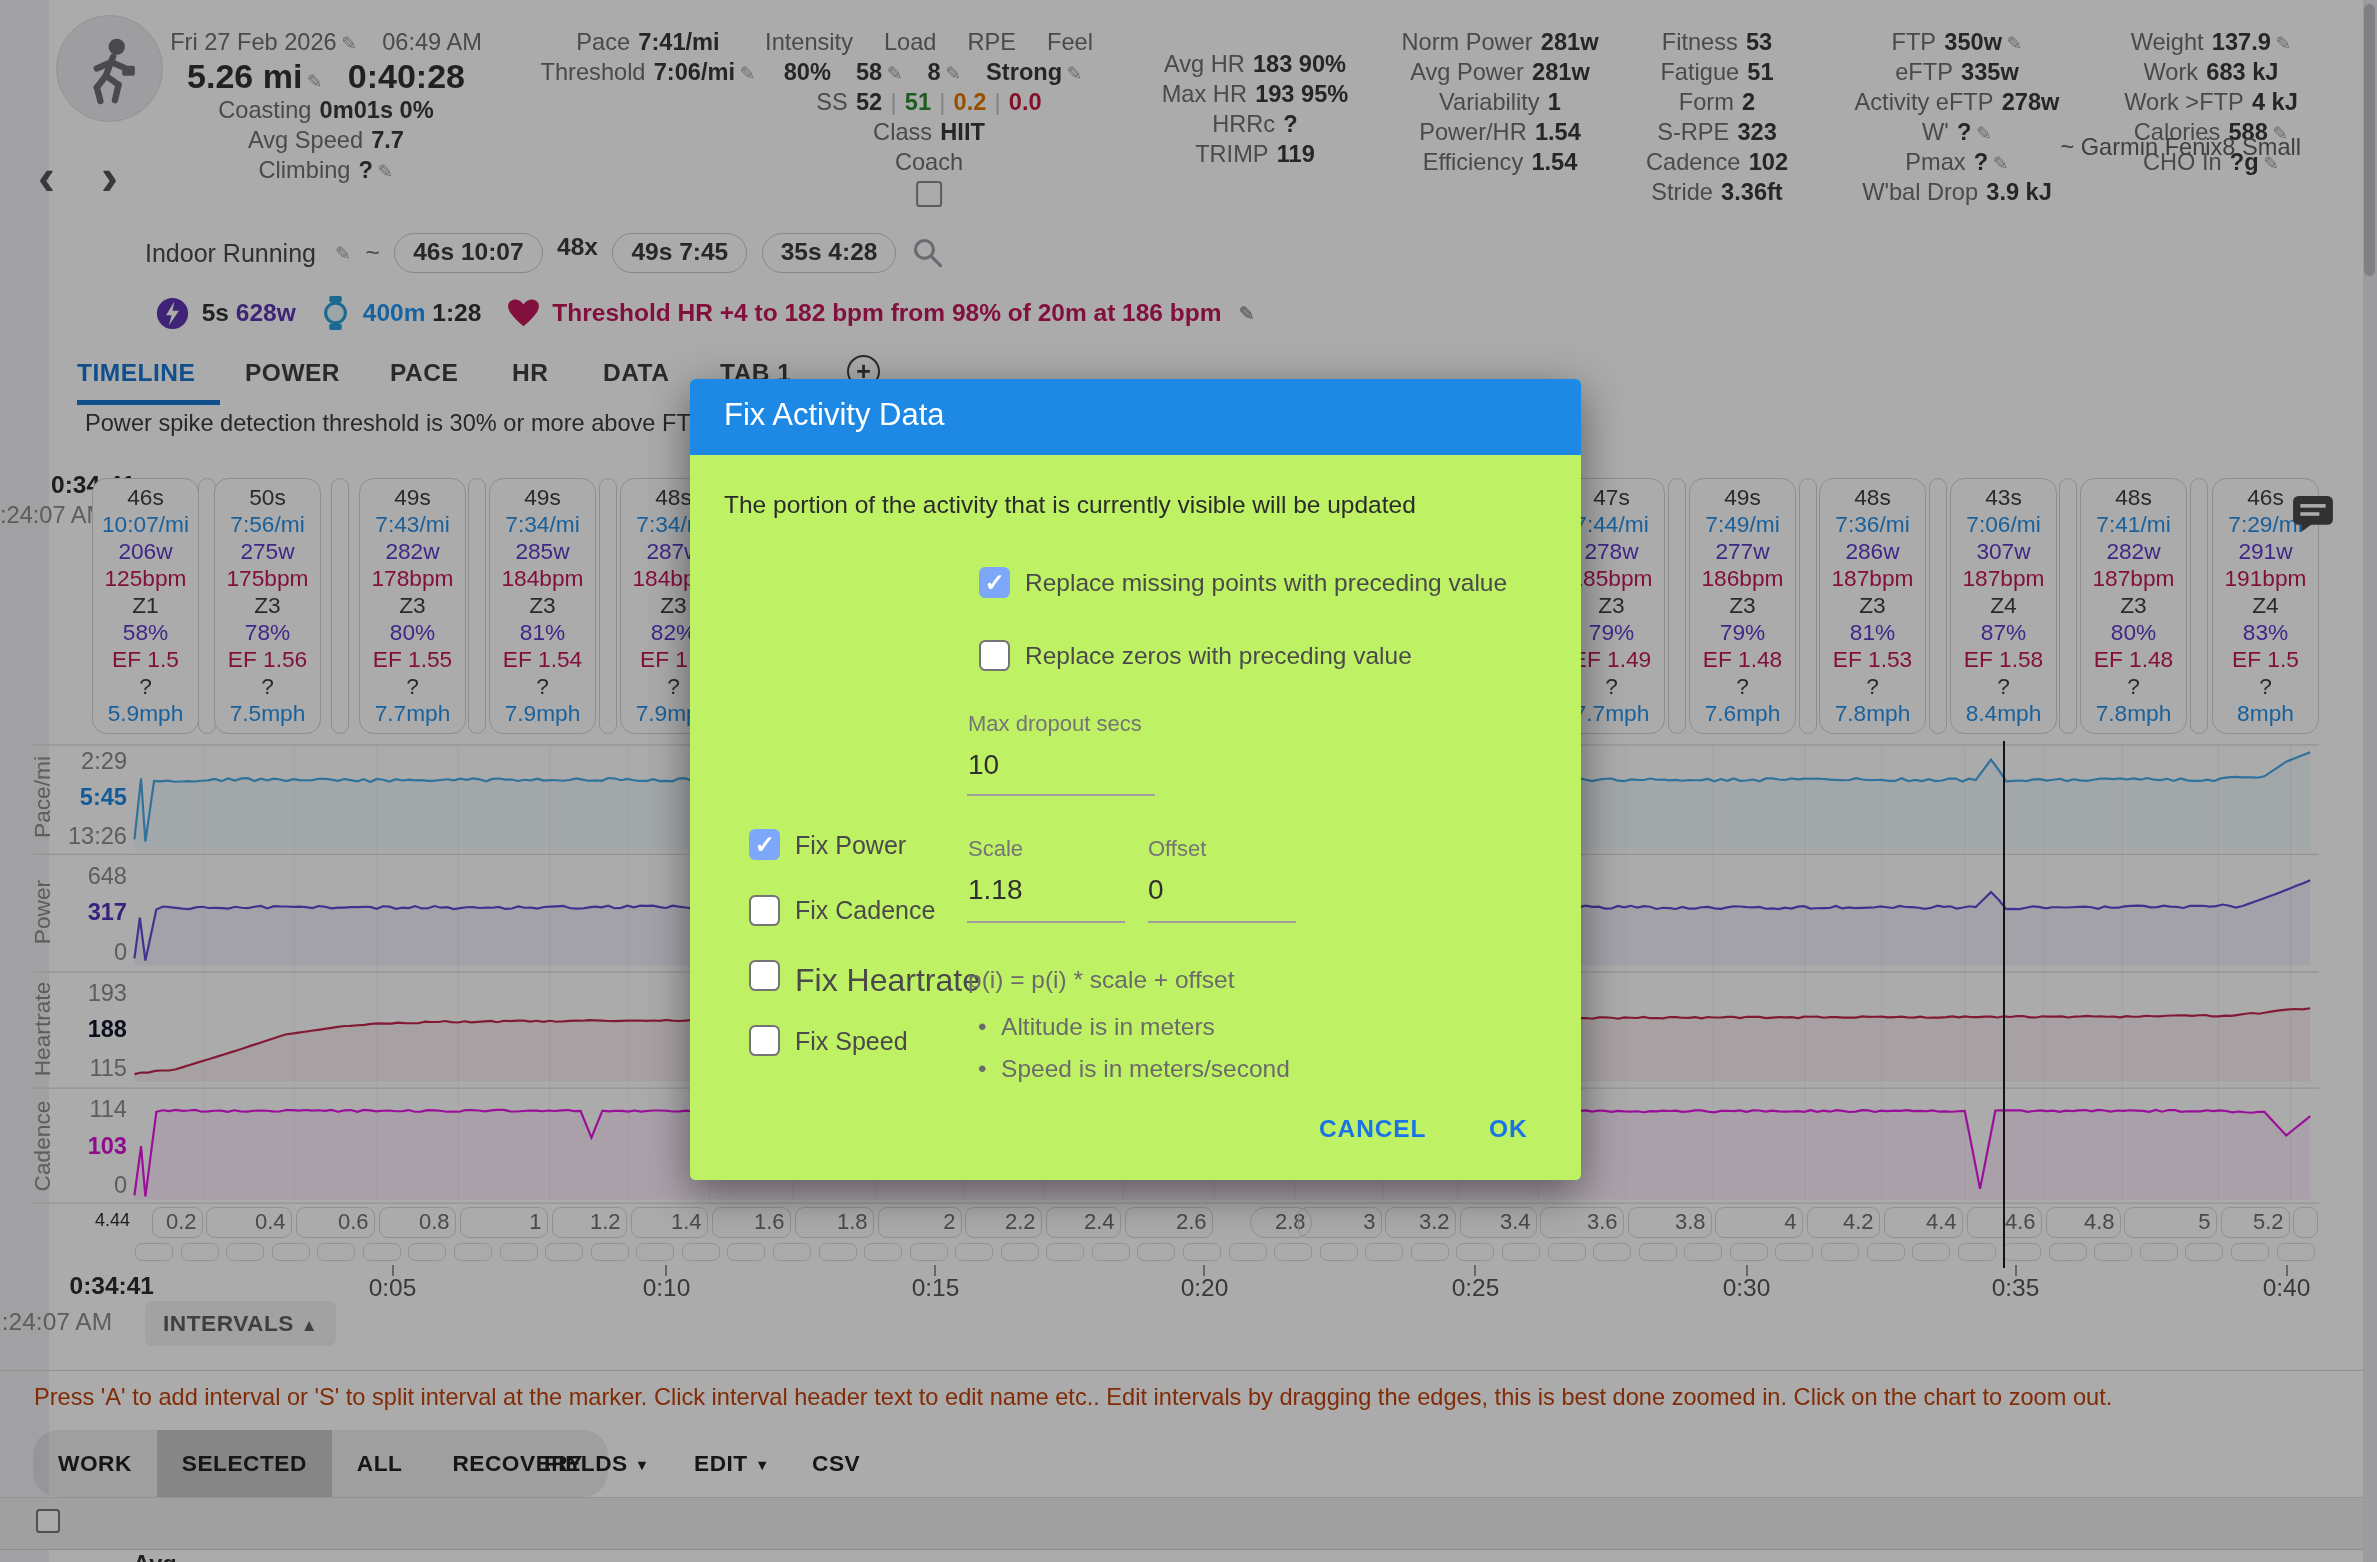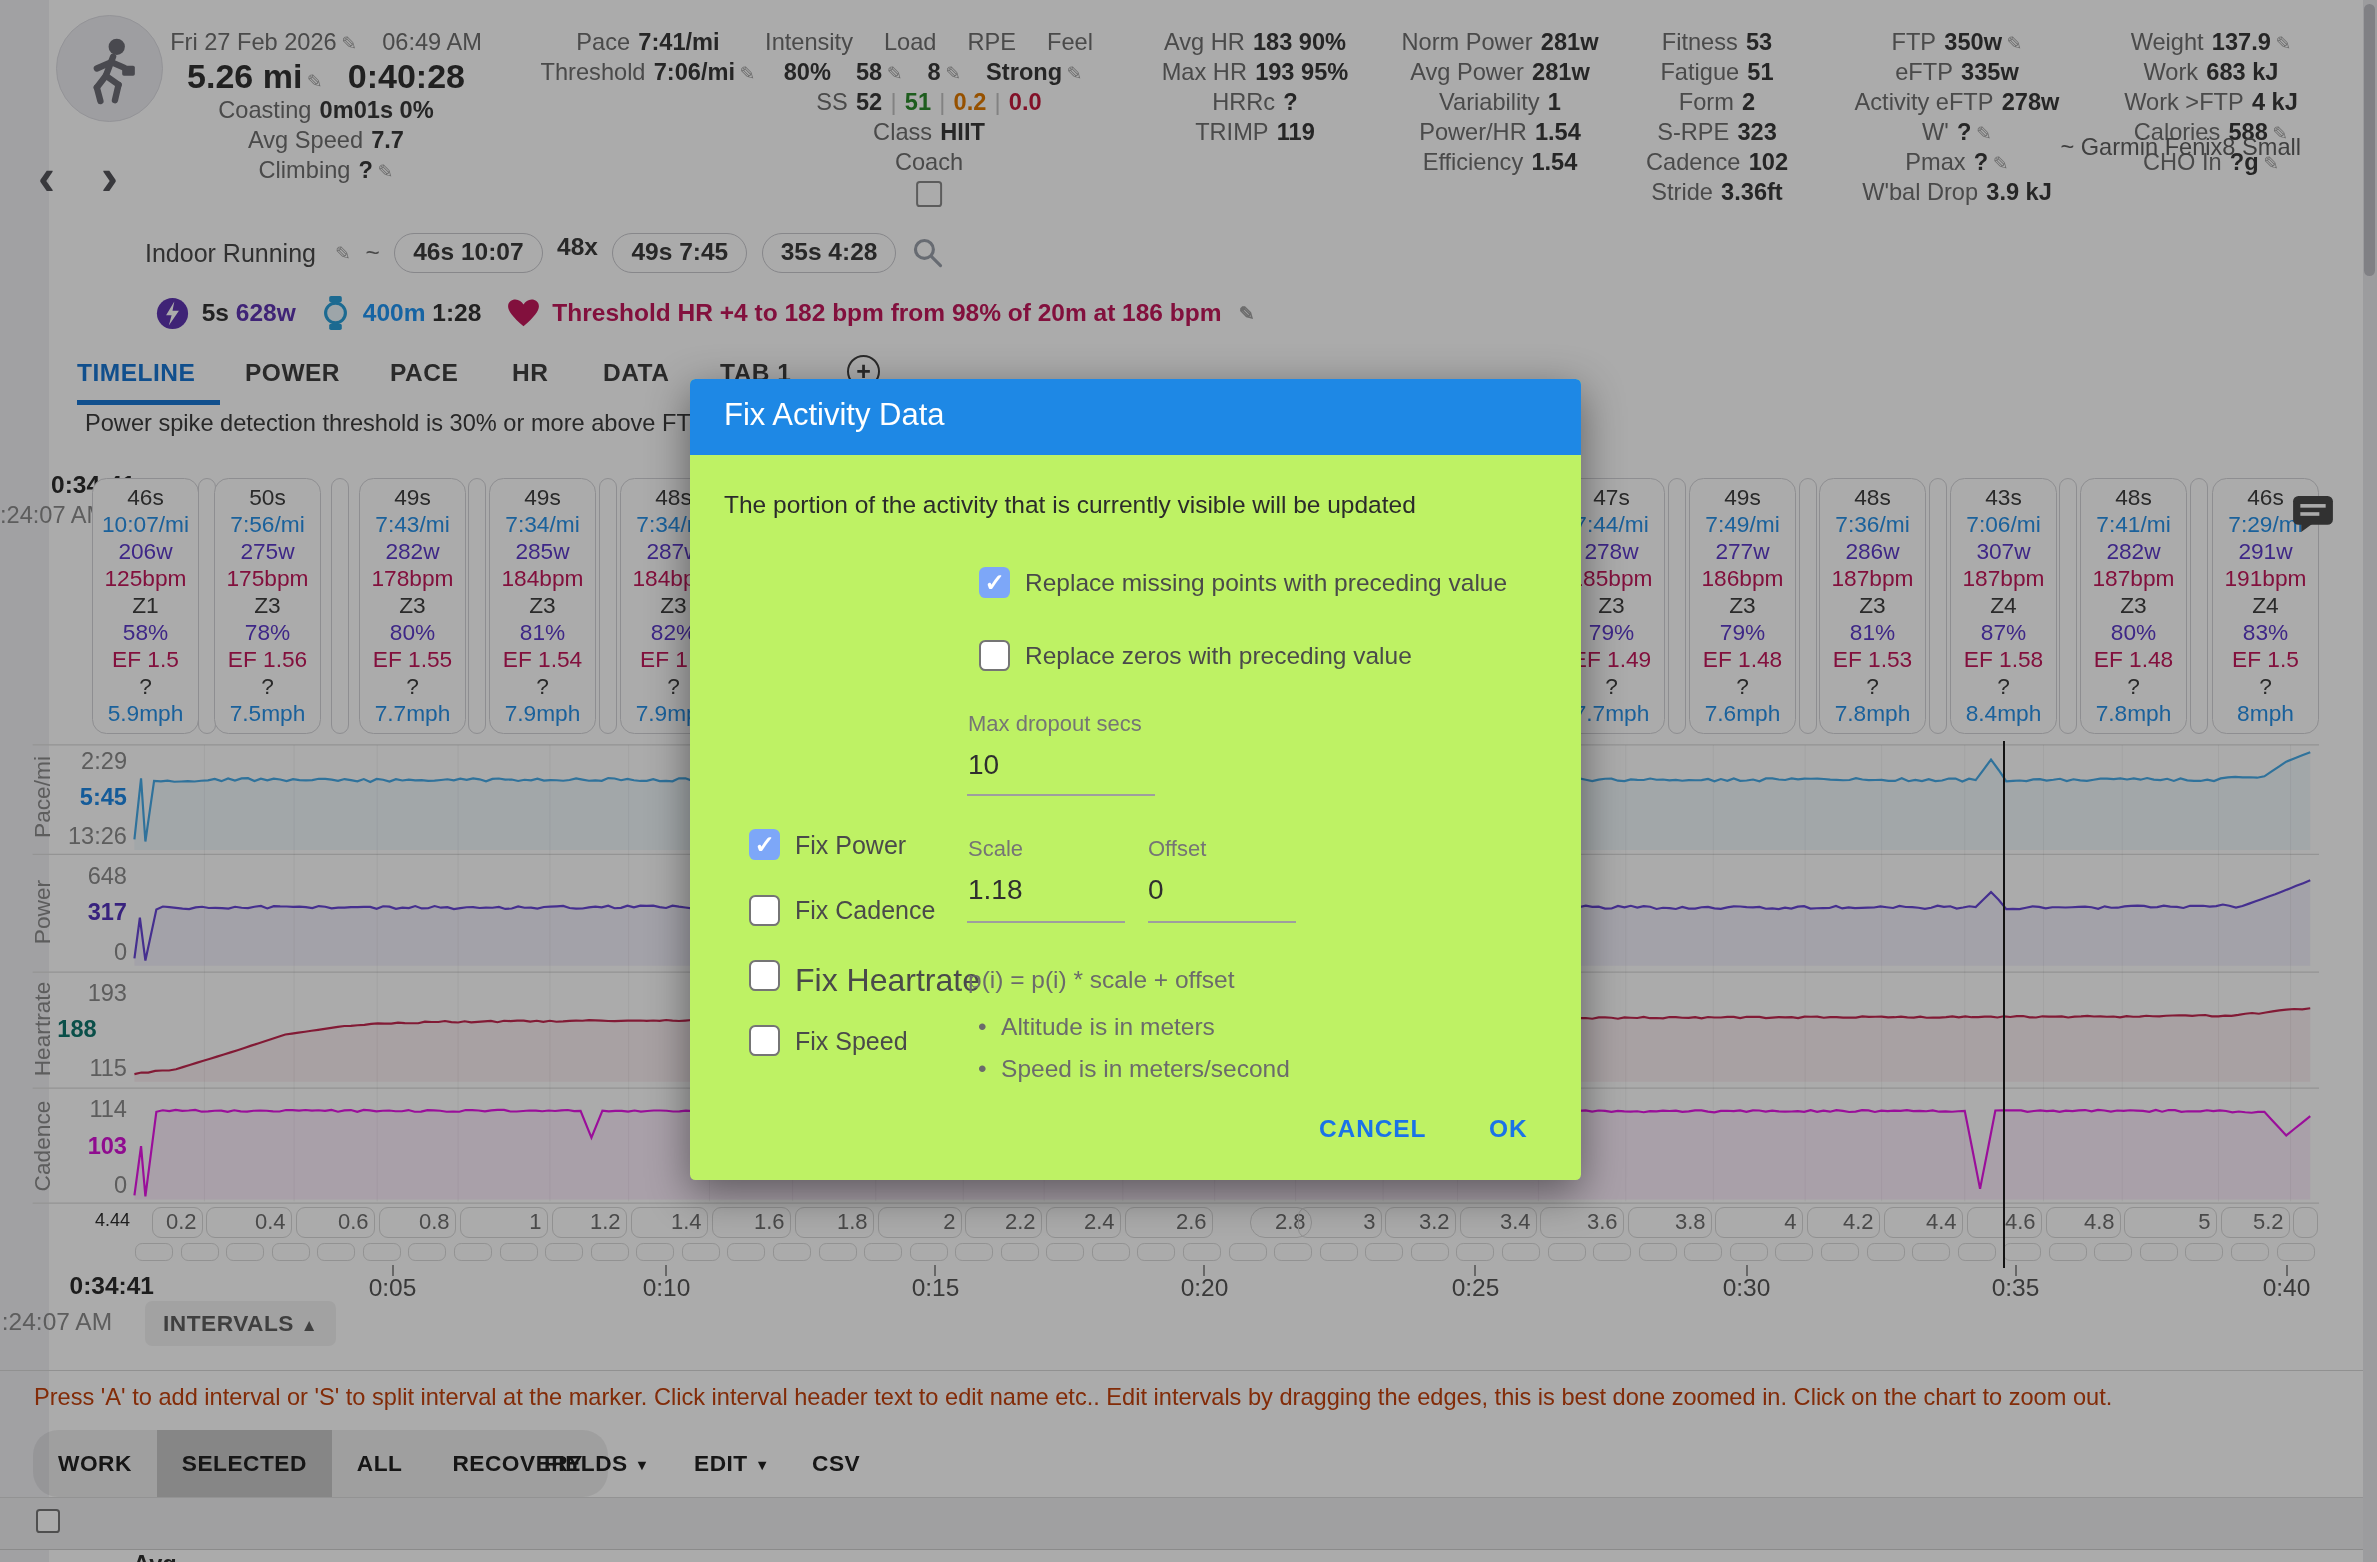--- a/index.html
+++ b/index.html
@@ -139,21 +139,21 @@
         <div class="srow"><span class="lb">Threshold</span><span class="vl">7:06/mi</span><span class="pen">✎</span></div>
       </div>
       <div class="st" style="left: 929px;">
         <div class="srow"><span class="lb">Intensity</span><span class="lb g2">Load</span><span class="lb g2">RPE</span><span class="lb g2">Feel</span></div>
         <div class="srow"><span class="vl">80%</span><span class="vl g">58</span><span class="pen">✎</span><span class="vl g">8</span><span class="pen">✎</span><span class="vl g">Strong</span><span class="pen">✎</span></div>
         <div class="srow"><span class="lb">SS</span><span class="vl">52</span><span class="sep">|</span><span class="green">51</span><span class="sep">|</span><span class="orange">0.2</span><span class="sep">|</span><span class="red">0.0</span></div>
         <div class="srow"><span class="lb">Class</span><span class="vl">HIIT</span></div>
         <div class="srow"><span class="lb">Coach</span></div>
         <div class="srow"><span class="cbx"></span></div>
       </div>
-      <div class="st" style="left: 1255px;">
+      <div class="st" style="left: 1255px; margin-top: 22px;">
         <div class="srow"><span class="lb">Avg HR</span><span class="vl">183 90%</span></div>
         <div class="srow"><span class="lb">Max HR</span><span class="vl">193 95%</span></div>
         <div class="srow"><span class="lb">HRRc</span><span class="vl">?</span></div>
         <div class="srow"><span class="lb">TRIMP</span><span class="vl">119</span></div>
       </div>
       <div class="st" style="left: 1500px;">
         <div class="srow"><span class="lb">Norm Power</span><span class="vl">281w</span></div>
         <div class="srow"><span class="lb">Avg Power</span><span class="vl">281w</span></div>
         <div class="srow"><span class="lb">Variability</span><span class="vl">1</span></div>
         <div class="srow"><span class="lb">Power/HR</span><span class="vl">1.54</span></div>
@@ -438,21 +438,21 @@
       <div class="yname" style="left: 42px; top: 797px;">Pace/mi</div>
       <div class="ytick" style="left: 27px; top: 748px;">2:29</div>
       <div class="ytick mid" style="left: 27px; top: 784px; color: rgb(30, 136, 229);">5:45</div>
       <div class="ytick" style="left: 27px; top: 823px;">13:26</div>
       <div class="yname" style="left: 42px; top: 912px;">Power</div>
       <div class="ytick" style="left: 27px; top: 863px;">648</div>
       <div class="ytick mid" style="left: 27px; top: 899px; color: rgb(84, 52, 188);">317</div>
       <div class="ytick" style="left: 27px; top: 939px;">0</div>
       <div class="yname" style="left: 42px; top: 1029px;">Heartrate</div>
       <div class="ytick" style="left: 27px; top: 980px;">193</div>
-      <div class="ytick mid" style="left: 27px; top: 1016px; color: #0f766e; text-align: center;">188</div>
+      <div class="ytick mid" style="left: 27px; top: 1016px; color: #0f172a;">188</div>
       <div class="ytick" style="left: 27px; top: 1055px;">115</div>
       <div class="yname" style="left: 42px; top: 1146px;">Cadence</div>
       <div class="ytick" style="left: 27px; top: 1096px;">114</div>
       <div class="ytick mid" style="left: 27px; top: 1133px; color: rgb(213, 19, 213);">103</div>
       <div class="ytick" style="left: 27px; top: 1172px;">0</div>
     </div>
   <div id="dist-readout">4.44</div>
   <div id="mileaxis">
       <div class="pill" style="left: 152px; width: 51px;">
         <span>0.2</span>

